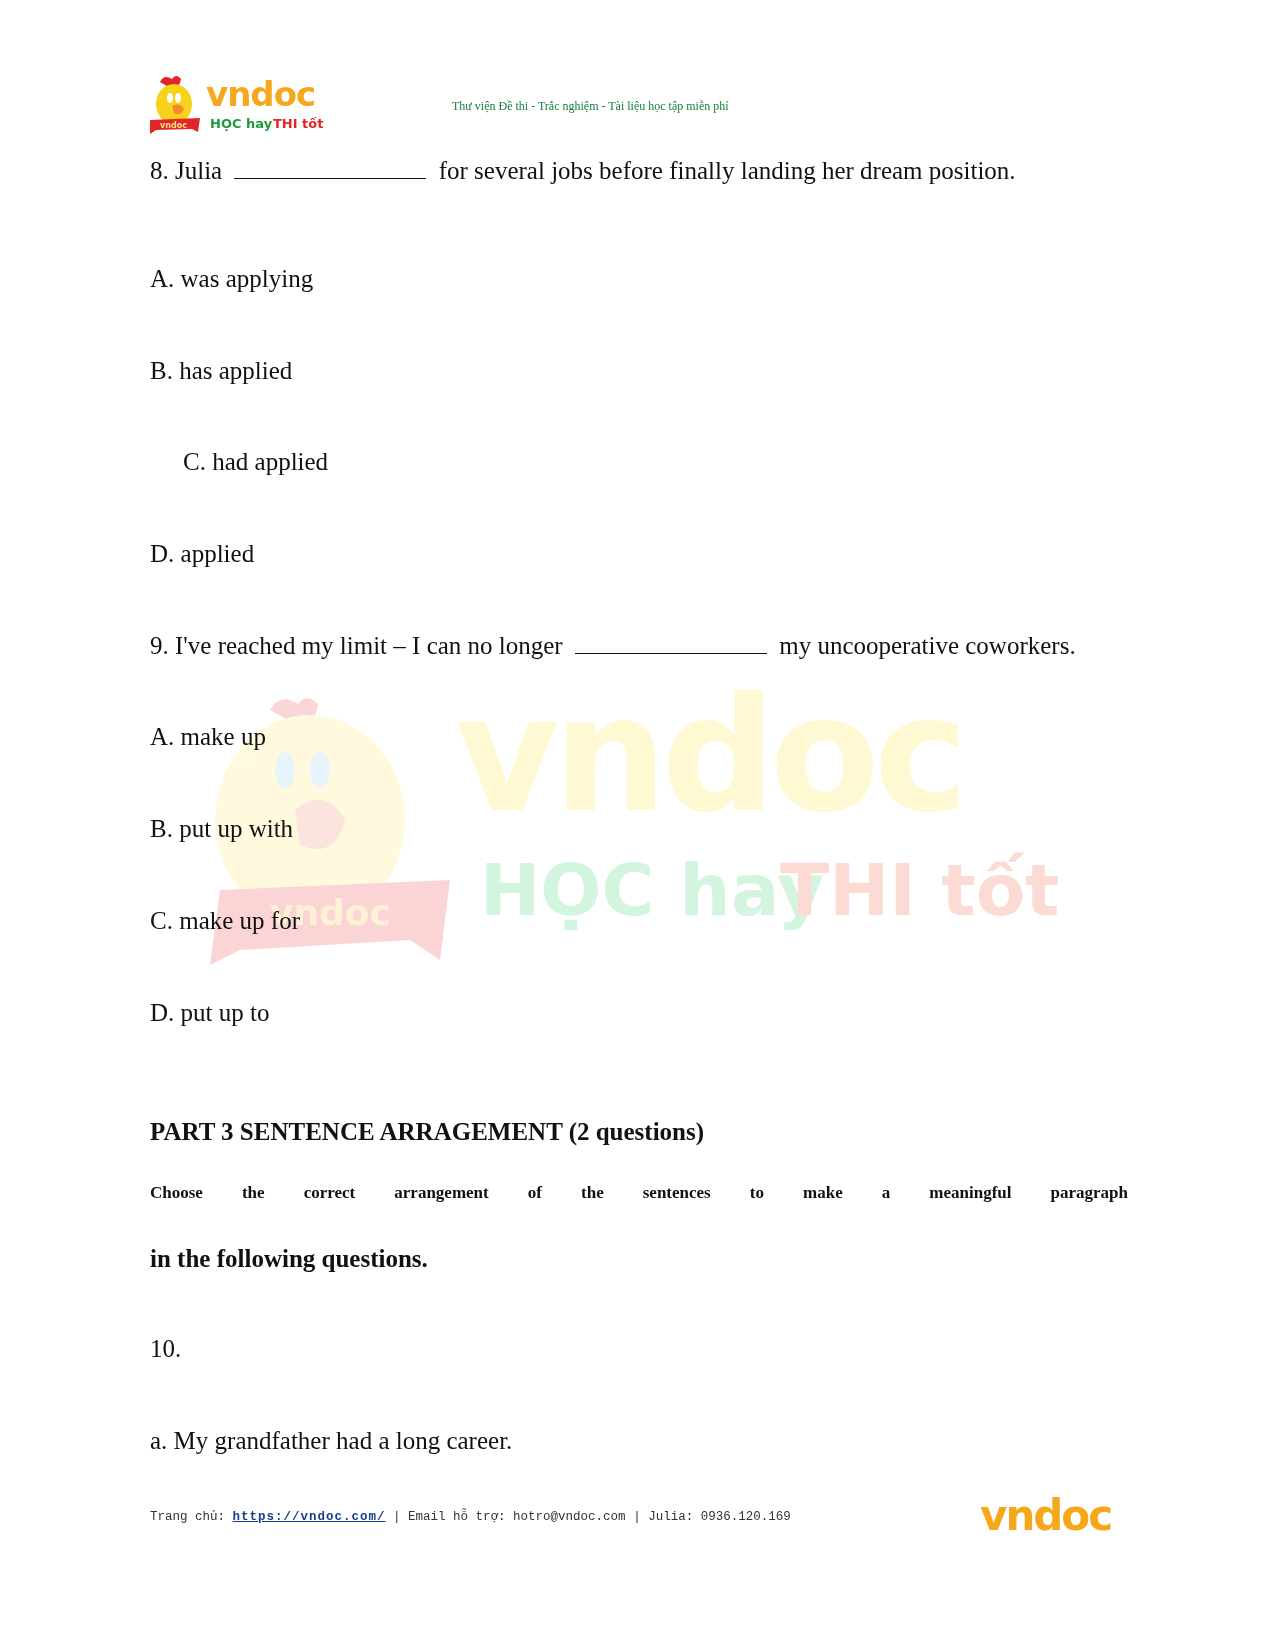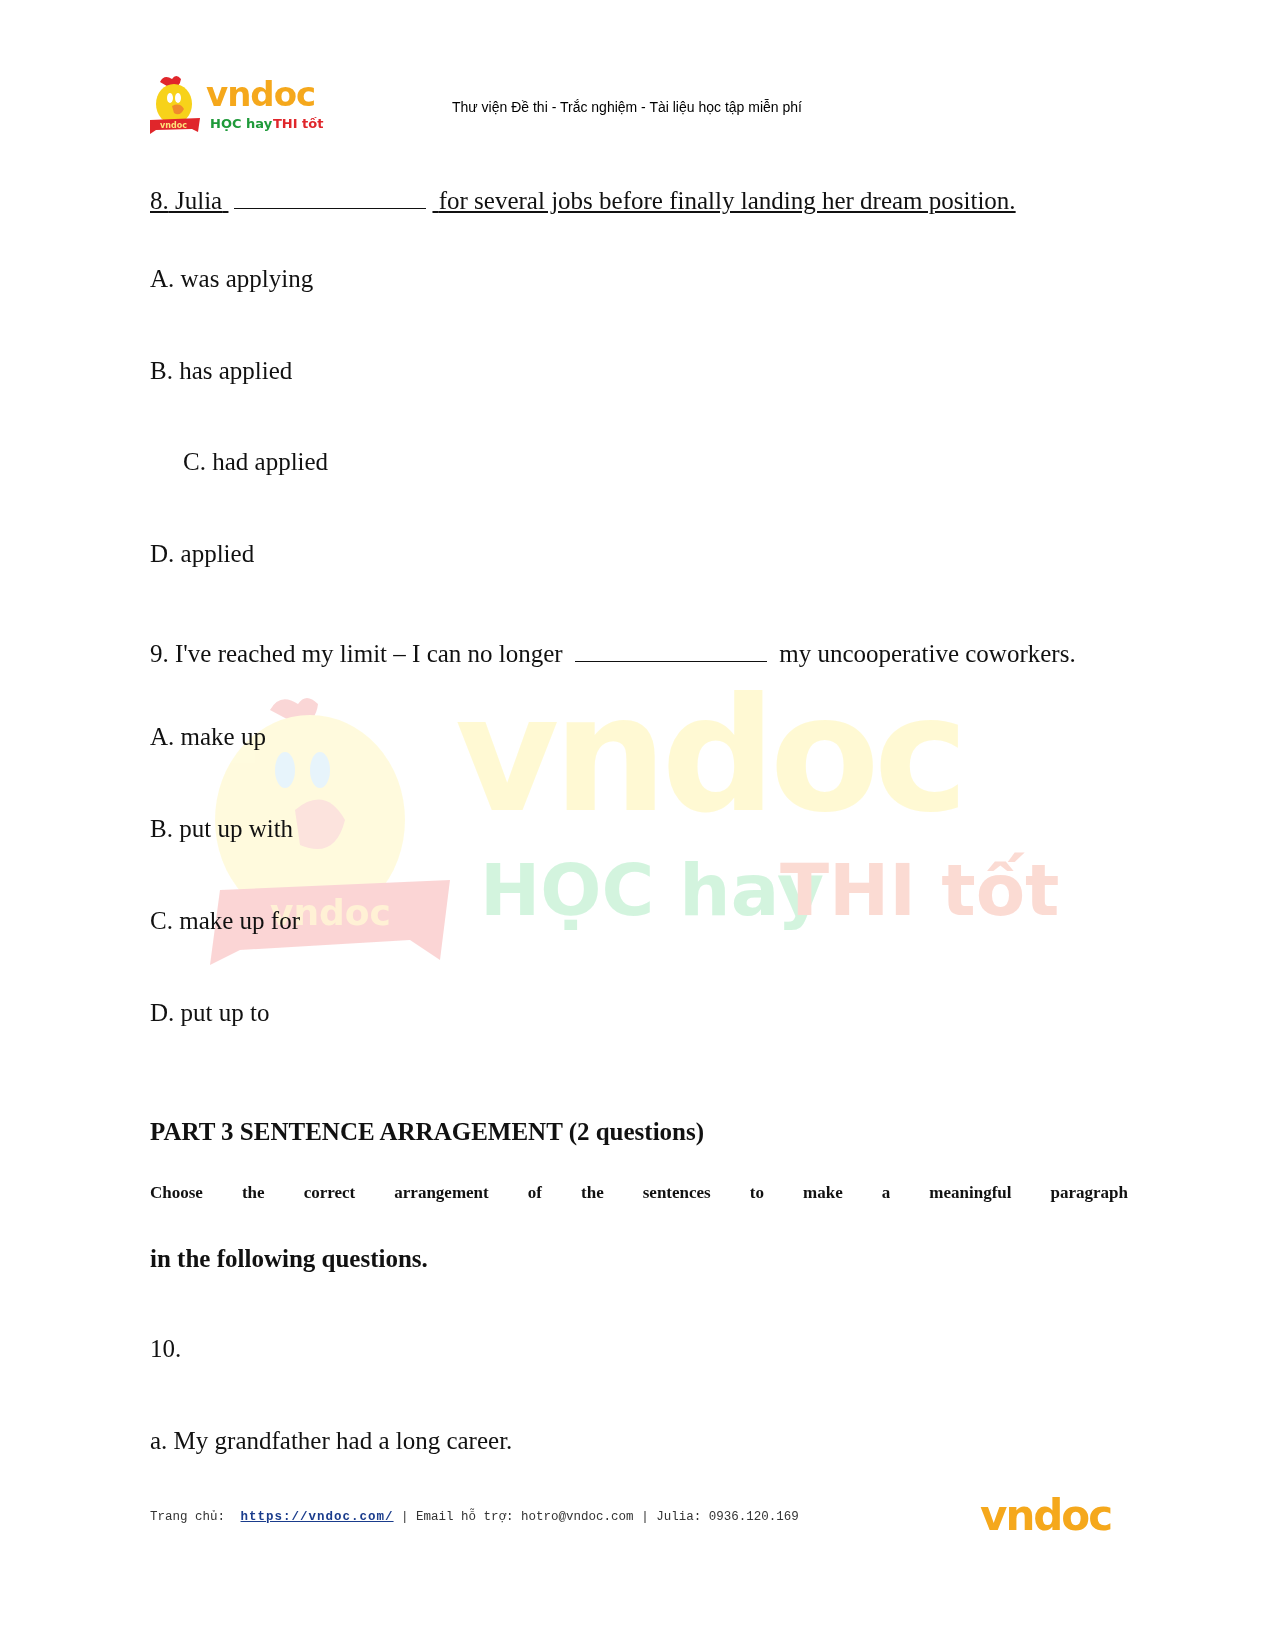--- a/index.html
+++ b/index.html
@@ -1,26 +1,26 @@
 <!DOCTYPE html>
 <html><head>
 <meta charset="utf-8">
 <style>
   html, body { margin: 0; padding: 0; background: #ffffff; }
   body { width: 1275px; height: 1650px; position: relative; overflow: hidden;
          font-family: "Liberation Serif", serif; color: #111; }
   .abs { position: absolute; }
   .logo { left: 150px; top: 72px; width: 185px; height: 66px; }
-  .tagline { left: 452px; top: 99px; font-family: Liberation Sans, sans-serif; font-size: 14px; color: #000000; white-space: nowrap; }
+  .tagline { left: 452px; top: 99px; font-family: Liberation Serif, serif; font-size: 12px; color: #15803d; white-space: nowrap; }
   .line { left: 150px; font-size: 25px; white-space: nowrap; }
   .bold { font-weight: bold; }
   .blank { display: inline-block; width: 192px; border-bottom: 1.5px solid #111; height: 22px; vertical-align: baseline; margin: 0 6px; }
   .instr { left: 150px; width: 978px; font-size: 17px; font-weight: bold; text-align: justify; text-align-last: justify; }
   .footer { left: 150px; top: 1510px; font-family: "Liberation Mono", monospace; font-size: 12.5px; color: #333; white-space: nowrap; }
-  .footer a { color: #1a3c8c; font-weight: bold; text-decoration: underline; letter-spacing: 1px; margin-left: 8px; }
+  .footer a { color: #1a3c8c; font-weight: bold; text-decoration: underline; letter-spacing: 1px; }
   .footer-logo { left: 980px; top: 1492px; width: 150px; height: 48px; }
   .watermark { left: 200px; top: 690px; width: 900px; height: 280px; pointer-events: none; opacity: 1; }
 </style>
 </head>
 <body>
 
 <svg class="abs watermark" viewBox="0 0 900 280">
   <g opacity="0.35">
     <path d="M70 20 q10 -18 28 -6 q8 -12 20 0 q-2 18 -18 22 z" fill="#f28b8b"></path>
     <ellipse cx="110" cy="130" rx="95" ry="105" fill="#fff3a0"></ellipse>
@@ -48,32 +48,32 @@
       <path d="M0 48 l50 -2 l-2 14 l-6 -3 l-36 1 l-6 4 z" fill="#e0262b"></path>
       <text x="10" y="56" font-family="DejaVu Sans, sans-serif" font-weight="bold" font-size="8" fill="#ffe27a">vndoc</text>
     </g>
     <text x="56" y="34" font-family="DejaVu Sans, sans-serif" font-weight="bold" font-size="34" fill="#f5a81c" letter-spacing="-1">vndoc</text>
     <text x="60" y="56" font-family="DejaVu Sans, sans-serif" font-weight="bold" font-size="13" fill="#1f9a3a">HỌC hay</text>
     <text x="123" y="56" font-family="DejaVu Sans, sans-serif" font-weight="bold" font-size="13" fill="#e0262b">THI tốt</text>
   </svg>
 </div>
 <div class="abs tagline">Thư viện Đề thi - Trắc nghiệm - Tài liệu học tập miễn phí</div>
 
-<div class="abs line" style="top:186px;text-decoration:underline;">
+<div class="abs line" style="top:156px;">
   <span>8.</span>
   <span>Julia</span>
   <span class="blank"></span>
   <span>for several jobs before finally landing her dream position.</span>
 </div>
 <div class="abs line" style="top:265px;"><span>A.</span> <span>was applying</span></div>
 <div class="abs line" style="top:357px;"><span>B.</span> <span>has applied</span></div>
 <div class="abs line" style="top:448px;margin-left:33px;"><span>C.</span> <span>had applied</span></div>
 <div class="abs line" style="top:540px;"><span>D.</span> <span>applied</span></div>
 
-<div class="abs line" style="top:631px;margin-top:8px;">
+<div class="abs line" style="top:631px;">
   <span>9.</span>
   <span>I've reached my limit – I can no longer</span>
   <span class="blank"></span>
   <span>my uncooperative coworkers.</span>
 </div>
 <div class="abs line" style="top:723px;"><span>A.</span> <span>make up</span></div>
 <div class="abs line" style="top:815px;"><span>B.</span> <span>put up with</span></div>
 <div class="abs line" style="top:907px;"><span>C.</span> <span>make up for</span></div>
 <div class="abs line" style="top:999px;"><span>D.</span> <span>put up to</span></div>
 

